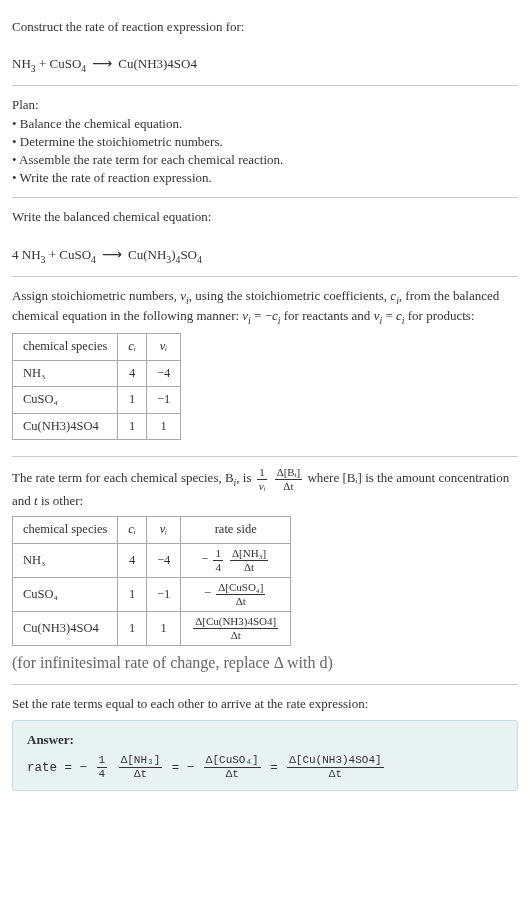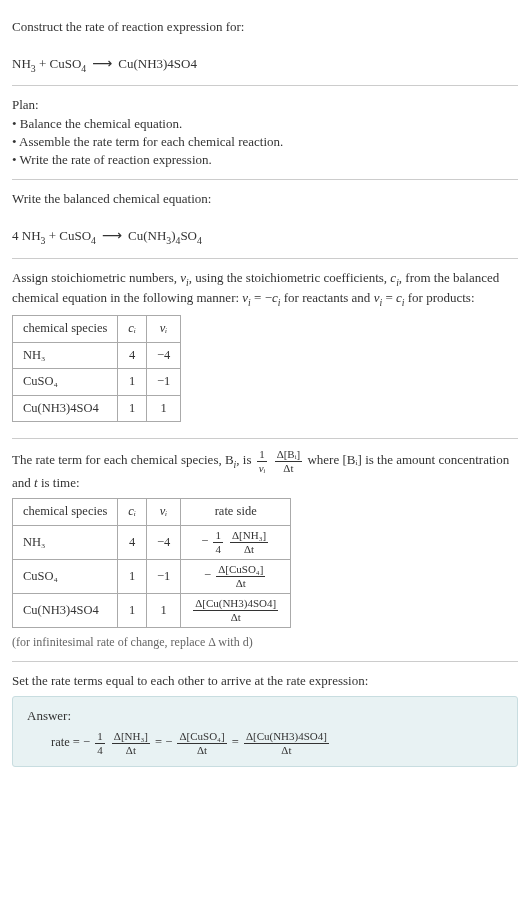--- a/index.html
+++ b/index.html
@@ -34,47 +34,48 @@
     .frac {
       display: inline-block;
       text-align: center;
       vertical-align: middle;
       font-size: 11px;
       line-height: 1;
       margin: 0 2px;
     }
     .frac .num { display: block; border-bottom: 1px solid #333; padding: 0 2px 1px; }
     .frac .den { display: block; padding: 1px 2px 0; }
-    .small-note { font-size: 12px; color: #666; margin-top: 2px; }
+    .small-note { font-size: 16px; color: #666; margin-top: 2px; }
     .answer-box {
       background: #e8f2f3;
       border: 1px solid #c8dde0;
       border-radius: 3px;
       padding: 10px 14px;
       margin-top: 6px;
     }
-    .answer-box .label { font-size: 13px; margin-bottom:6px; }
-    .rate-line { margin-left: 24px; font-size: 12.5px; }
+    .answer-box .label { font-size: 13px; margin-bottom:6px;font-weight:bold; }
+    .rate-line { font-size: 12.5px; font-family: Liberation Mono, monospace; }
     .small-answer-note { font-size: 10.5px; color: #555; margin-top: 6px; margin-left: 24px;}
     .col-center td, .col-center th { text-align: center; }
     .col-center td:first-child, .col-center th:first-child { text-align: left; }
   </style>
 </head>
 <body>
 
 <div class="section">
   <div>Construct the rate of reaction expression for:</div>
   <div class="eq-line">
     <span><span>NH</span><span class="sub-chem">3</span></span><span> + </span><span><span>CuSO</span><span class="sub-chem">4</span></span><span class="arrow">⟶</span><span>Cu(NH3)4SO4</span>
   </div>
 </div>
 
 <div class="section">
   <div>Plan:</div>
   <div>• Balance the chemical equation.</div>
+  <div>• Determine the stoichiometric numbers.</div>
   <div>• Assemble the rate term for each chemical reaction.</div>
   <div>• Write the rate of reaction expression.</div>
 </div>
 
 <div class="section">
   <div>Write the balanced chemical equation:</div>
   <div class="eq-line">
     <span>4 </span><span><span>NH</span><span class="sub-chem">3</span></span><span> + </span><span><span>CuSO</span><span class="sub-chem">4</span></span><span class="arrow">⟶</span><span><span>Cu(NH</span><span class="sub-chem">3</span><span>)</span><span class="sub-chem">4</span><span>SO</span><span class="sub-chem">4</span></span>
   </div>
 </div>
@@ -107,21 +108,21 @@
     </tr>
   </tbody>
     </table>
 </div>
 
 <div class="section">
   <div>
     <span>The rate term for each chemical species, B</span><span class="sub-chem"><i>i</i></span><span>, is </span>
     <span class="frac"><span class="num">1</span><span class="den"><i>νᵢ</i></span></span>
     <span class="frac"><span class="num">Δ[Bᵢ]</span><span class="den">Δt</span></span>
-    <span> where [Bᵢ] is the amount concentration and </span><i>t</i><span> is time:</span>
+    <span> where [Bᵢ] is the amount concentration and </span><i>t</i><span> is other:</span>
   </div>
   <table class="col-center">
     <tbody>
         <tr>
       <th>chemical species</th>
       <th><i>cᵢ</i></th>
       <th><i>νᵢ</i></th>
       <th>rate side</th>
     </tr>
     <tr>

